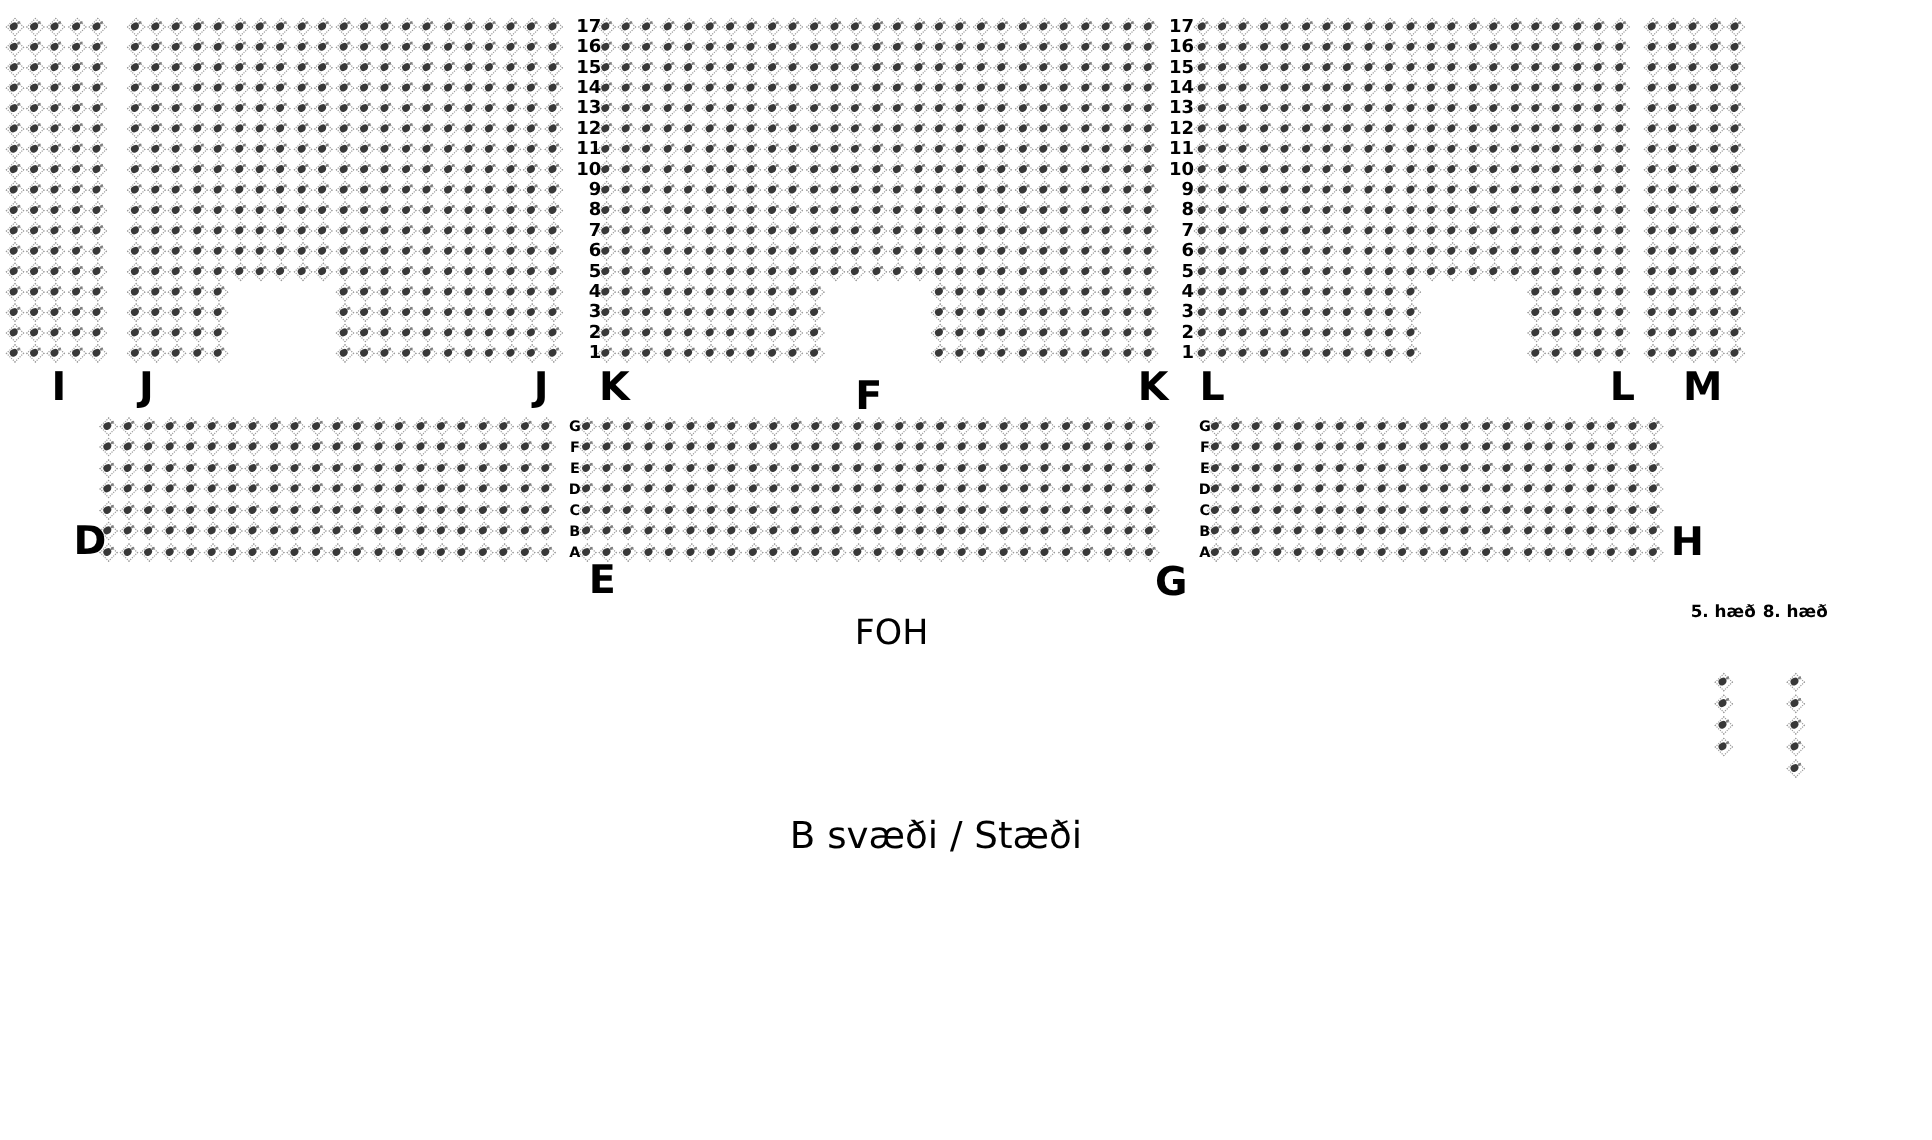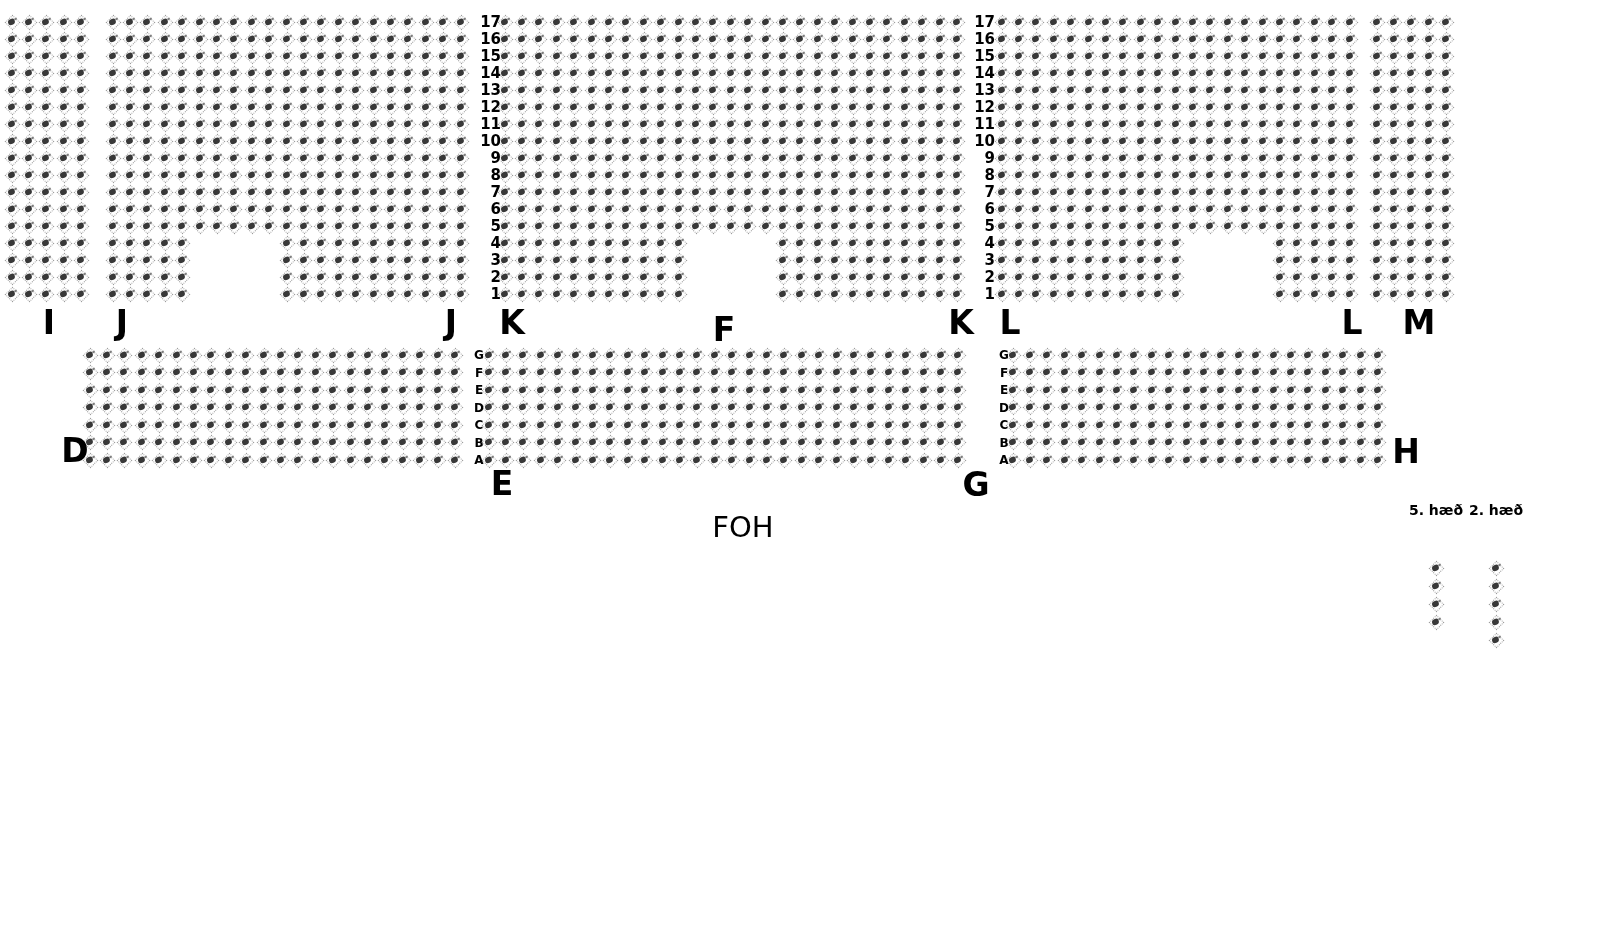--- a/index.html
+++ b/index.html
@@ -1930,15 +1930,16 @@
       <div>
         <span class="seat" style="left: 1489.5px; top: 561.5px;"></span>
         <span class="seat" style="left: 1489.5px; top: 579.5px;"></span>
         <span class="seat" style="left: 1489.5px; top: 597.5px;"></span>
         <span class="seat" style="left: 1489.5px; top: 615.5px;"></span>
         <span class="seat" style="left: 1489.5px; top: 633.5px;"></span>
       </div>
     </div>
 
   <div class="foh-label">FOH</div>
+  <div class="area-label">B svæði / Stæði</div>
   <div class="floor-label" id="floor1-label">5. hæð</div>
-  <div class="floor-label" id="floor2-label">2. hæð</div>
+  <div class="floor-label" id="floor2-label">8. hæð</div>
 </div>
 
 </body></html>

